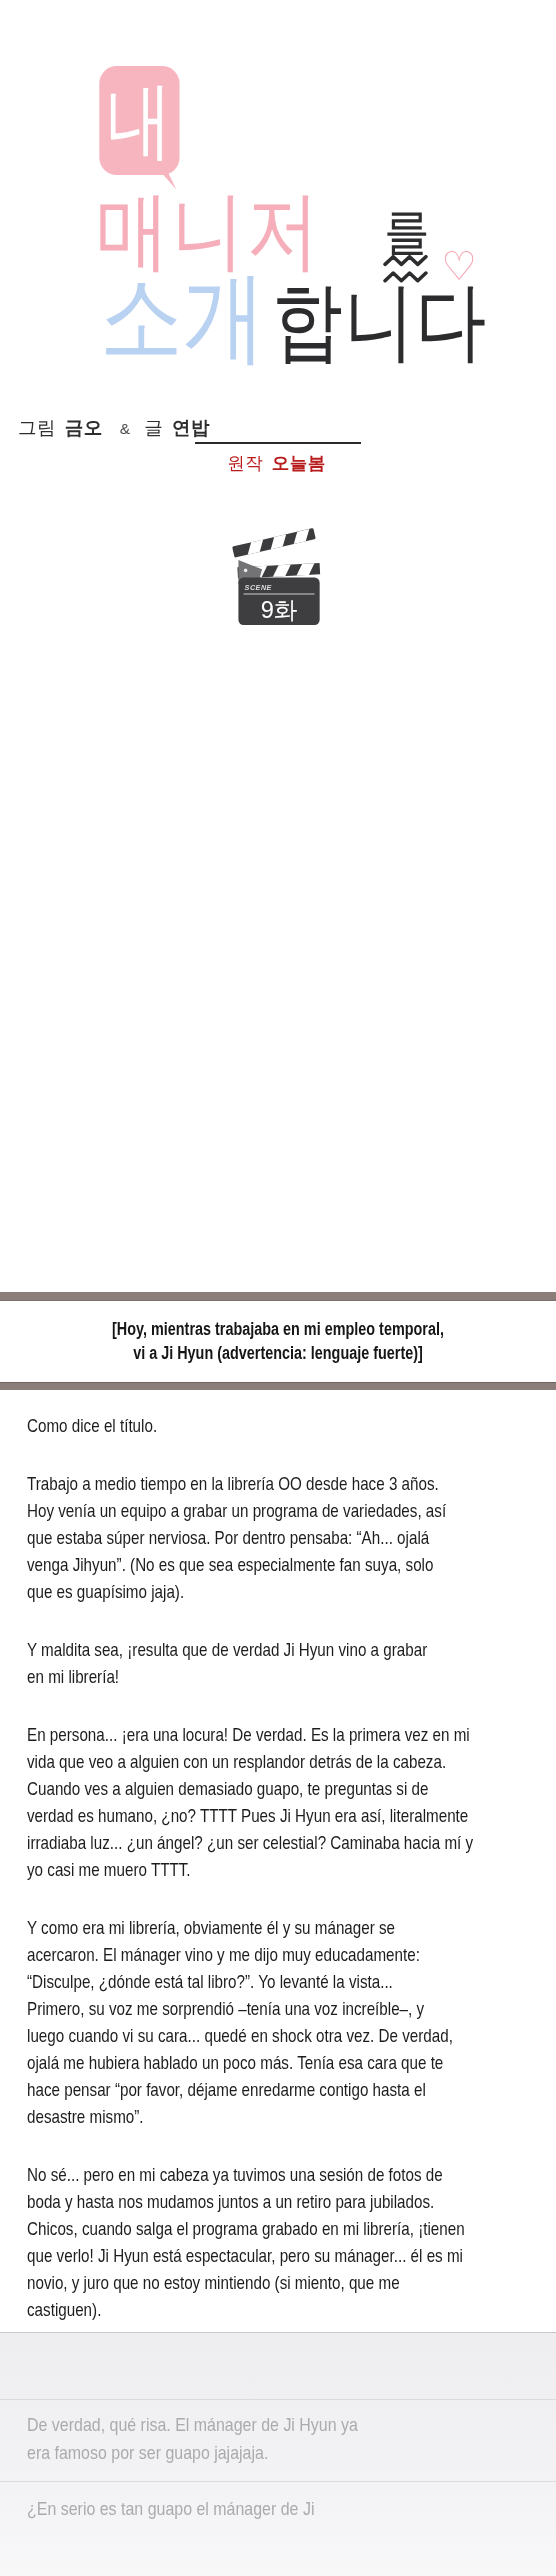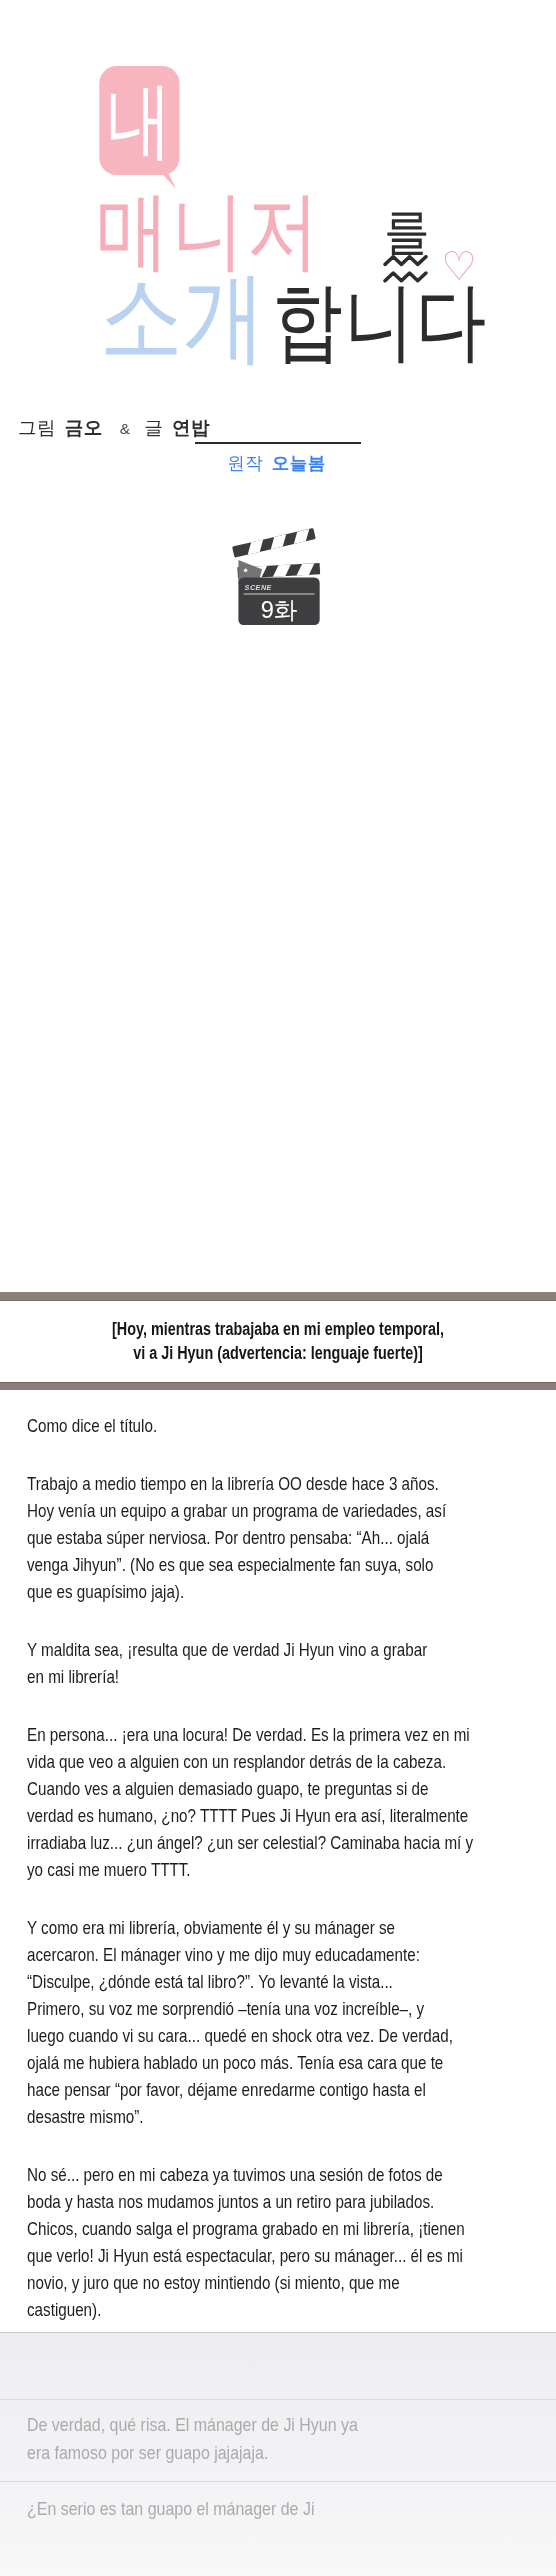--- a/index.html
+++ b/index.html
@@ -20,21 +20,21 @@
   .t-heart{left:441px;top:246px;font-size:40px;color:#f3a6b2;line-height:1;}
   .t-sogae{left:100px;top:266px;font-size:87px;color:#b9d2f1;font-weight:500;
          transform:scale(0.95,1.15);transform-origin:0 0;line-height:1;}
   .t-hamnida{left:272px;top:278px;font-size:77px;color:#2c2c2e;font-weight:500;letter-spacing:1px;
          transform:scale(0.92,1.12);transform-origin:0 0;line-height:1;}
 
   .credits-line1{left:18px;top:415px;width:100%;text-align:left;font-size:18.5px;color:#2e2e2e;letter-spacing:0.5px;}
   .credits-line1 b,.credits-line2 b{font-weight:700;margin:0 3.1px;}
   .credits-line1 .amp{font-size:15.5px;color:#4a4a4a;margin:0 8.2px;}
   .credits-divider{left:50%;top:442px;width:166px;height:1.5px;background:#2b2b2b;transform:translateX(-50%);}
-  .credits-line2{left:0;top:451px;width:100%;text-align:center;font-size:17.5px;color:#3b82f6;letter-spacing:0.5px;}
+  .credits-line2{left:0;top:451px;width:100%;text-align:center;font-size:17.5px;color:#b91c1c;letter-spacing:0.5px;}
 
   
   .clapper{left:226px;top:520px;width:103px;height:108px;}
   .clapper text{font-family:"Liberation Sans","DejaVu Sans",sans-serif;}
   .clapper .scene{font-size:14px;fill:#dddddd;font-style:italic;font-weight:bold;letter-spacing:1px;}
   .clapper .ep{font-size:46px;fill:#ffffff;text-anchor:middle;}
 
   
   .bar{left:0;width:556px;}
   .bar1{top:1292px;height:9.3px;background:#8b7e7a;border-bottom:1px solid #7b706c;}

